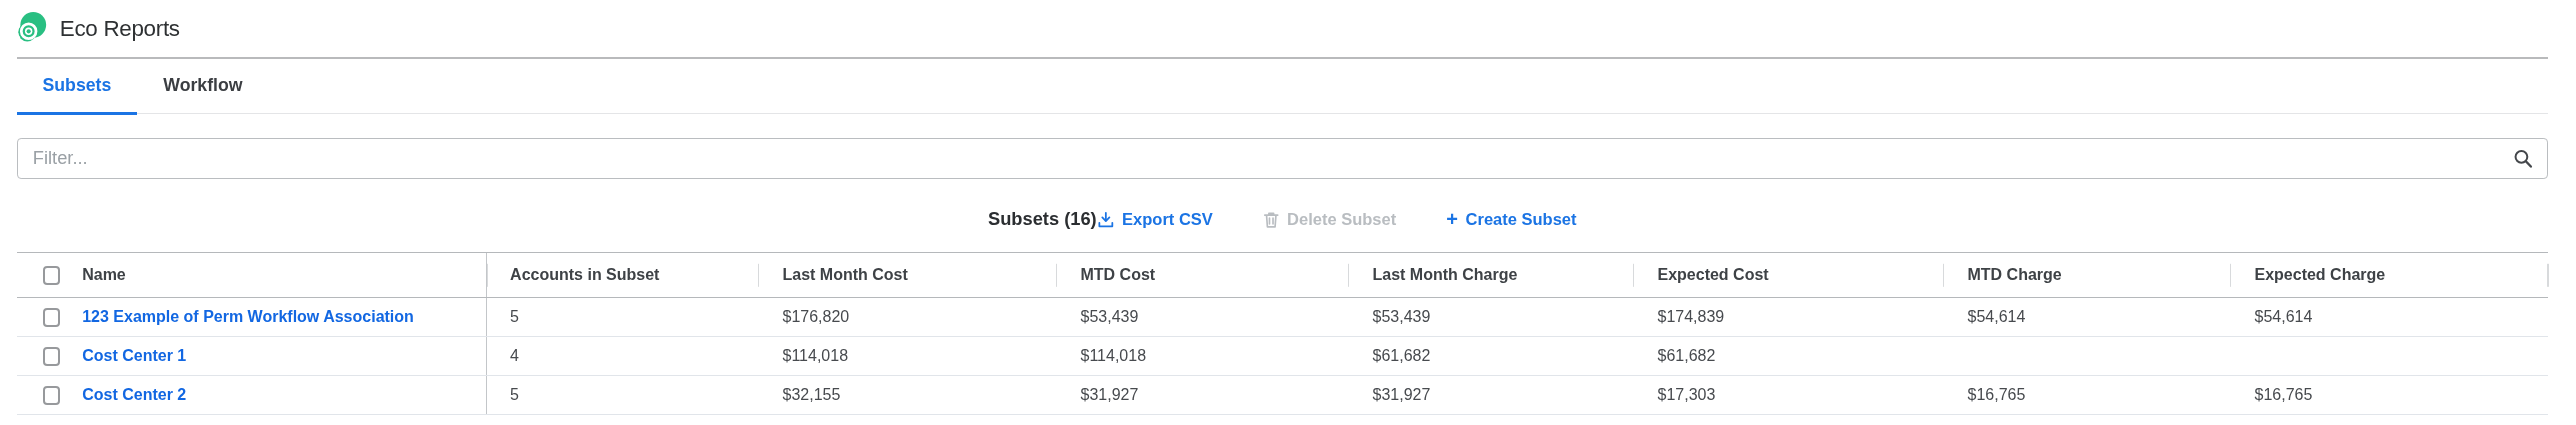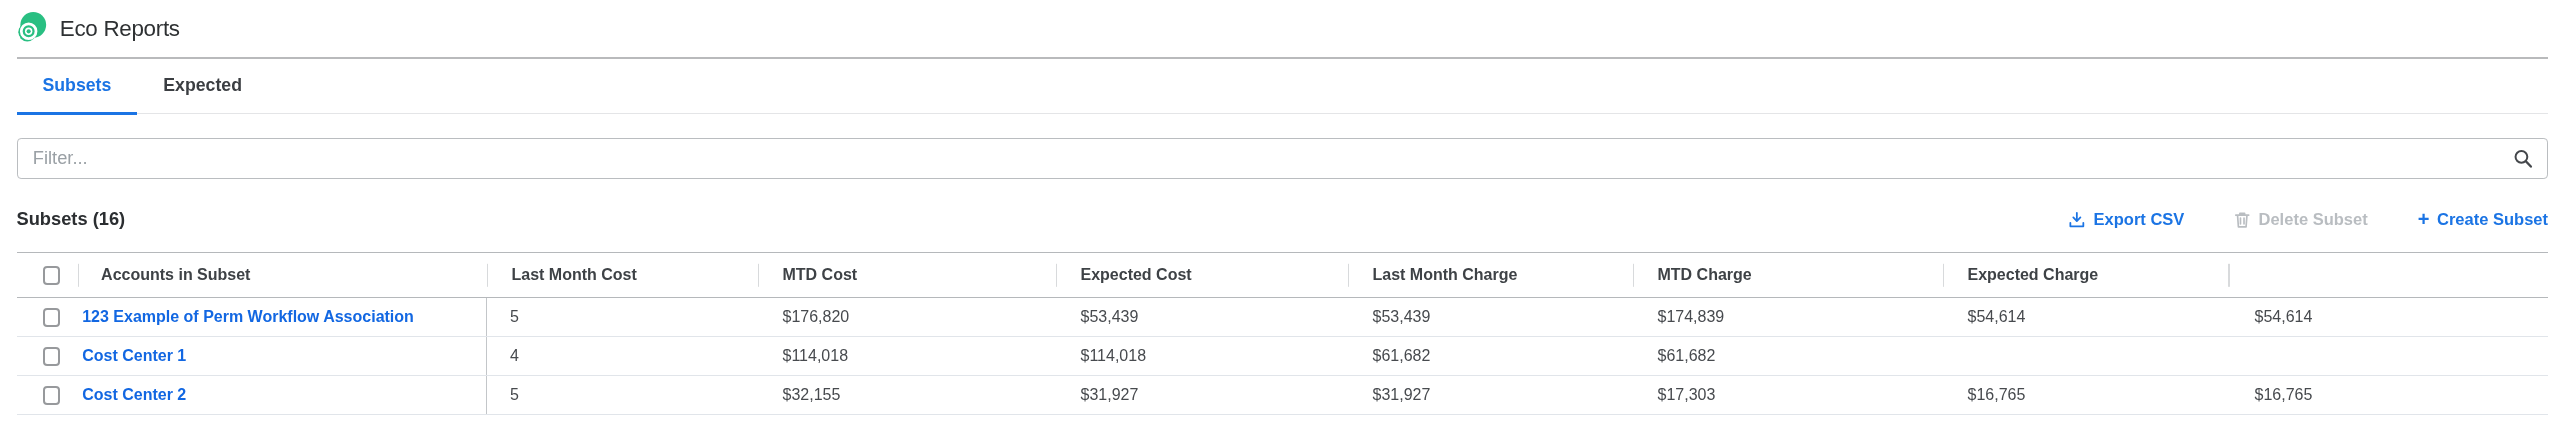--- a/index.html
+++ b/index.html
@@ -20,21 +20,21 @@
 
   
   .filter-wrap { position:relative; margin:23.6px 28px 0 16.5px; }
   .filter-input { width:100%; height:41px; border:1.2px solid #babdc0; border-radius:4.1px;
                   font-size:18.3px; color:#333; padding:0 47px 0 15.3px;
                   font-family:"Liberation Sans", sans-serif; outline:none; }
   .filter-input::placeholder { color:#9aa0a5; }
   .search-icon { position:absolute; right:14px; top:10px; width:22.4px; height:22.4px; }
 
   
-  .section-row { margin:29.5px 28px 0 16.5px; display:flex; justify-content:space-between; align-items:center; }
+  .section-row { margin:29.5px 28px 0 16.5px; display:flex; justify-content:center; align-items:center; }
   .section-title { font-size:18.3px; font-weight:700; color:#2b2e31; }
   .actions { display:flex; align-items:center; gap:50px; }
   .action { display:flex; align-items:center; gap:7.7px; font-size:16.5px; font-weight:600;
             color:#1b74e4; cursor:pointer; white-space:nowrap; }
   .action.disabled { color:#b9bdc1; cursor:default; }
   .action svg { display:block; }
   .plus-glyph { font-size:20px; font-weight:600; line-height:1; }
 
   
   .table { margin:22px 28px 0 16.5px; }
@@ -67,21 +67,21 @@
     <circle cx="34" cy="43" r="16" fill="none" stroke="#ffffff" stroke-width="6"></circle>
     <circle cx="34" cy="43" r="8" fill="#ffffff"></circle>
     <circle cx="34" cy="43" r="4.5" fill="#29bf82"></circle>
   </svg>
   <div class="app-title">Eco Reports</div>
 </div>
 <div class="header-rule"></div>
 
 <div class="tabbar">
   <div class="tab active">Subsets</div>
-  <div class="tab">Expected</div>
+  <div class="tab">Workflow</div>
 </div>
 
 <div class="filter-wrap">
   <input class="filter-input" type="text" placeholder="Filter..." style="">
   <svg class="search-icon" viewBox="0 0 38 38" aria-hidden="true">
     <circle cx="16" cy="15" r="10" fill="none" stroke="#44474b" stroke-width="3.4"></circle>
     <line x1="23.5" y1="22.5" x2="32" y2="31.5" stroke="#44474b" stroke-width="4" stroke-linecap="round"></line>
   </svg>
 </div>
 
@@ -106,25 +106,26 @@
       <span>Create Subset</span>
     </div>
   </div>
 </div>
 
 <div class="table">
   <div class="tr thead">
     <div class="th cell-check">
       <span class="checkbox"></span>
     </div>
+    <div class="th col-name">Name</div>
     <div class="th col-money" style="padding-left:23.6px;">Accounts in Subset</div>
     <div class="th col-money">Last Month Cost</div>
     <div class="th col-money">MTD Cost</div>
+    <div class="th col-money">Last Month Charge</div>
     <div class="th col-money">Expected Cost</div>
-    <div class="th col-money">Last Month Charge</div>
     <div class="th col-money">MTD Charge</div>
     <div class="th col-money last">Expected Charge</div>
   </div>
   <div class="tbody" id="tbody">
   <div class="tr">
     <div class="td cell-check">
       <span class="checkbox"></span>
     </div>
     <div class="td col-name">
       <a class="name-link">123 Example of Perm Workflow Association</a>

